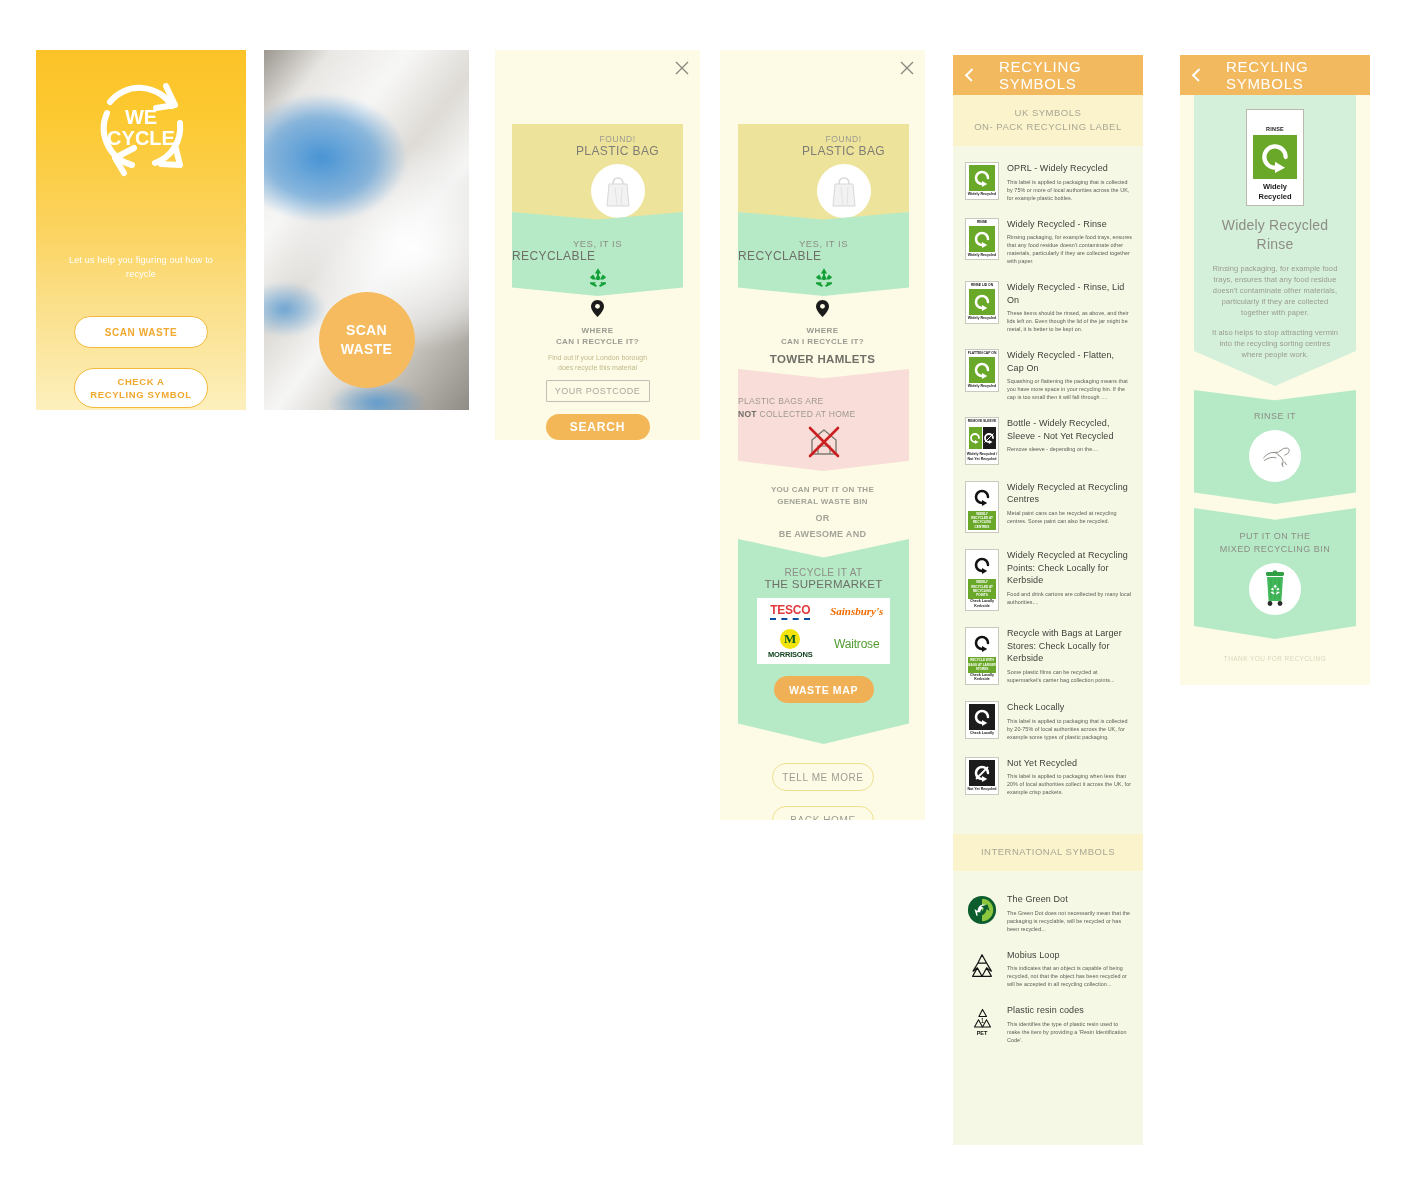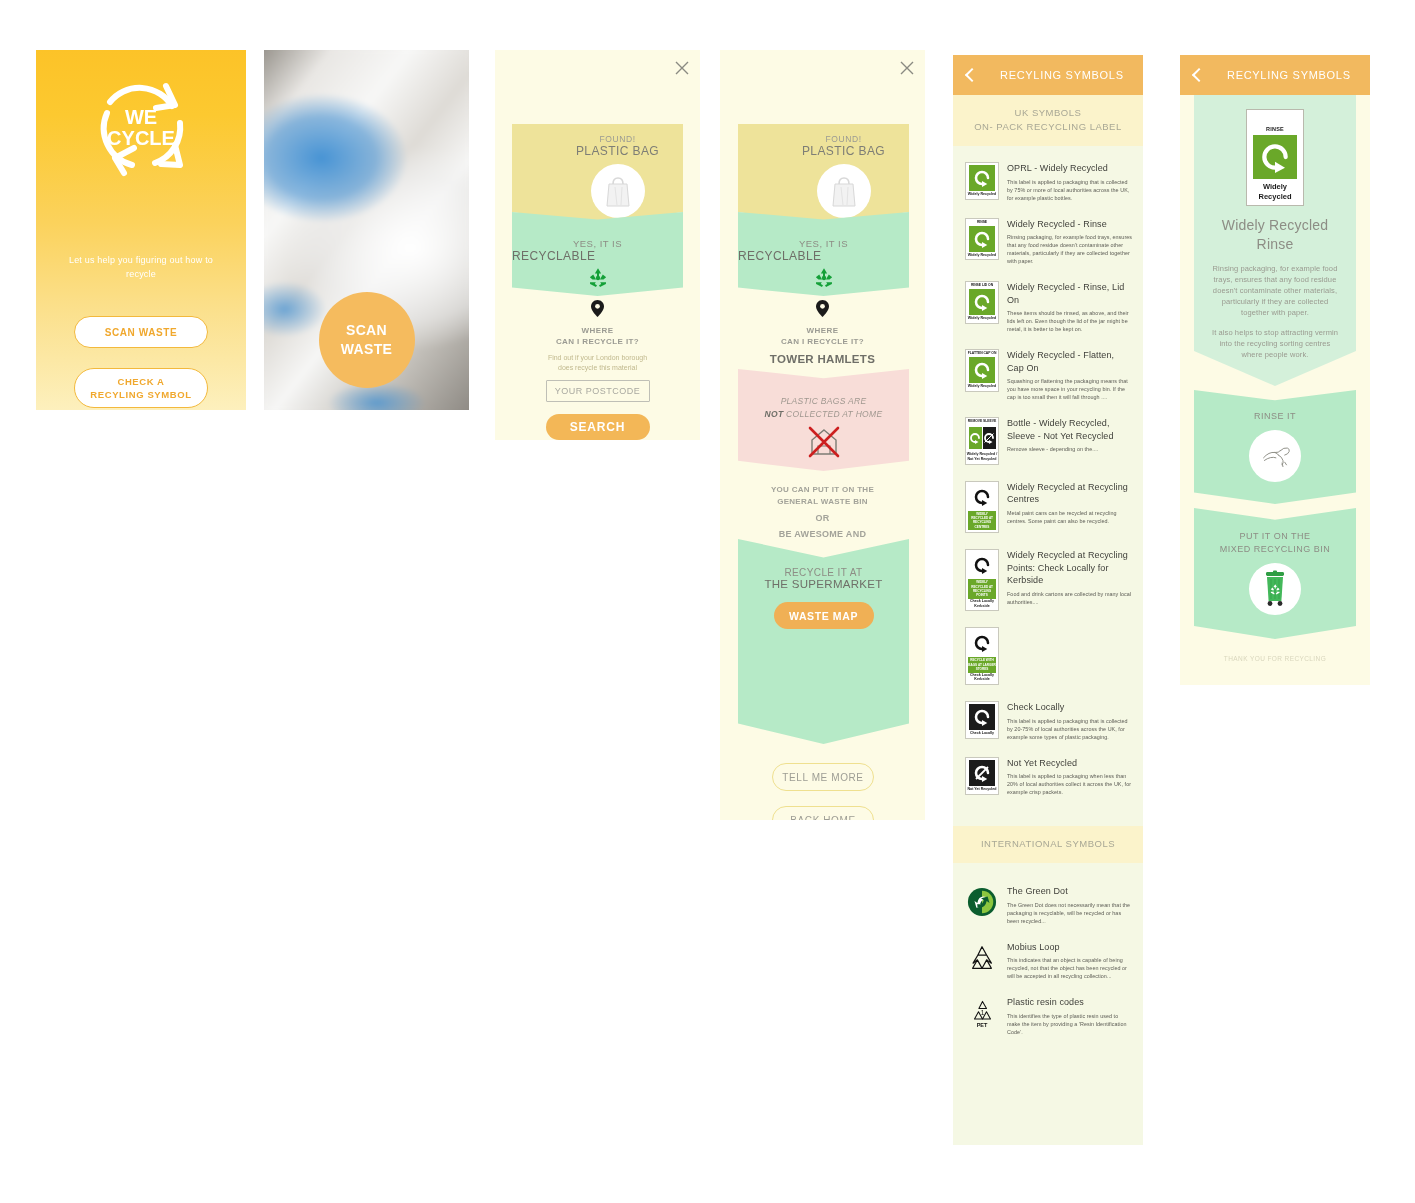--- a/index.html
+++ b/index.html
@@ -127,21 +127,21 @@
 
   
   #screen-symbols{left:953px;top:55px;width:190px;height:1090px;background:#f5f8e4;}
   .app-bar{
     height:40px;background:#f2b95f;display:flex;align-items:center;padding-left:14px;
   }
   .back-chevron{
     width:8px;height:8px;border-left:2px solid #ffffff;border-bottom:2px solid #ffffff;
     transform:rotate(45deg);margin-right:11px;
   }
-  .app-bar-title{color:#ffffff;font-size:11px;letter-spacing:.7px;padding-left:12px;}
+  .app-bar-title{color:#ffffff;font-size:15px;letter-spacing:.7px;padding-left:12px;}
   .section-banner{
     background:#fbf3cb;padding:11px 6px 12px;text-align:center;
     font-size:9.5px;color:#a8a795;letter-spacing:.5px;line-height:14px;
   }
   .sym-list{padding:8px 10px 10px;}
   .sym-row{display:flex;gap:8px;padding:8px 0 8px 2px;align-items:flex-start;}
   .sym-text-title{font-size:9px;color:#3f3f3a;line-height:12.5px;margin-bottom:3px;letter-spacing:.1px;}
   .sym-text-desc{font-size:5.4px;color:#5c5c55;line-height:8px;letter-spacing:.05px;}
 
   
@@ -315,21 +315,21 @@
         <circle cx="6.5" cy="6.3" r="2.4" fill="#fdfbe5"></circle>
       </svg>
     </div>
     <div class="where-label" style="position:absolute;left:0;right:0;top:275px;">
       <div>WHERE</div>
       <div>CAN I RECYCLE IT?</div>
     </div>
     <div class="borough-name" style="position:absolute;left:0;right:0;top:303px;">TOWER HAMLETS</div>
 
     <div class="panel-red chev-both" style="position:absolute;left:18px;top:319px;width:171px;height:102px;padding-top:26px;box-sizing:border-box;">
-      <div style="font-size:8.5px;color:#a09890;text-align:center;letter-spacing:.3px;line-height:13px;font-style:italic;">
+      <div style="font-size:8.5px;color:#a09890;text-align:left;letter-spacing:.3px;line-height:13px;">
         <div>PLASTIC BAGS ARE</div>
         <div>
           <b style="color:#6f6f68;">NOT</b><span> COLLECTED AT HOME</span>
         </div>
       </div>
       <div style="text-align:center;margin-top:3px;">
         <svg width="38" height="34" viewBox="0 0 38 34">
           <path d="M19 6 L31 16 L31 30 L7 30 L7 16 Z" fill="none" stroke="#7c7c74" stroke-width="1.4"></path>
           <path d="M13 30 L13 22 L25 22 L25 30" fill="none" stroke="#7c7c74" stroke-width="1.2"></path>
           <path d="M5 4 L33 32 M33 4 L5 32" stroke="#cc1f1f" stroke-width="2.6" stroke-linecap="round"></path>
@@ -340,20 +340,29 @@
     <div class="mid-text" style="position:absolute;left:0;right:0;top:434px;">
       <div>YOU CAN PUT IT ON THE</div>
       <div>GENERAL WASTE BIN</div>
     </div>
     <div class="mid-text" style="position:absolute;left:0;right:0;top:463px;font-size:9px;">OR</div>
     <div class="mid-text" style="position:absolute;left:0;right:0;top:479px;font-size:9px;">BE AWESOME AND</div>
 
     <div class="panel-green chev-both" style="position:absolute;left:18px;top:489px;width:171px;height:205px;padding-top:28px;box-sizing:border-box;">
       <div class="supermkt-title1">RECYCLE IT AT</div>
       <div class="supermkt-title2">THE SUPERMARKET</div>
+      <div class="logo-box">
+        <div class="tesco"><span>TESCO</span><u></u></div>
+        <div class="sainsburys">Sainsbury's</div>
+        <div>
+          <div class="morrisons-m">M</div>
+          <div class="morrisons-t">MORRISONS</div>
+        </div>
+        <div class="waitrose">Waitrose</div>
+      </div>
       <button id="view-map-button">WASTE MAP</button>
     </div>
 
     <div class="ghost-btn" style="position:absolute;left:52px;top:713px;">TELL ME MORE</div>
     <div class="ghost-btn" style="position:absolute;left:52px;top:756px;">BACK HOME</div>
 
   </div>
 
   <div class="screen" id="screen-symbols">
     <div class="app-bar">
@@ -497,20 +506,24 @@
         <div class="oprl">
           <div class="oprl-sq white">
             <svg class="sq-arrow" viewBox="0 0 24 24">
                 <path d="M20 12 A8 8 0 1 0 12 20" fill="none" stroke="#111" stroke-width="3.4" stroke-linecap="round"></path>
                 <path d="M12 16 L12 24 L19 20 Z" fill="#111"></path>
               </svg>
           </div>
           <div class="oprl-greenfoot">RECYCLE WITH BAGS AT LARGER STORES</div>
           <div class="oprl-foot">Check Locally Kerbside</div>
         </div>
+        <div>
+          <div class="sym-text-title">Recycle with Bags at Larger Stores: Check Locally for Kerbside</div>
+          <div class="sym-text-desc">Some plastic films can be recycled at supermarket's carrier bag collection points...</div>
+        </div>
       </div>
 
       <div class="sym-row">
         <div class="oprl">
           <div class="oprl-sq black">
             <svg class="sq-arrow" viewBox="0 0 24 24">
                 <path d="M20 12 A8 8 0 1 0 12 20" fill="none" stroke="#fff" stroke-width="3.4" stroke-linecap="round"></path>
                 <path d="M12 16 L12 24 L19 20 Z" fill="#fff"></path>
               </svg>
           </div>
@@ -533,21 +546,21 @@
           </div>
           <div class="oprl-foot">Not Yet Recycled</div>
         </div>
         <div>
           <div class="sym-text-title">Not Yet Recycled</div>
           <div class="sym-text-desc">This label is applied to packaging when less than 20% of local authorities collect it across the UK, for example crisp packets.</div>
         </div>
       </div>
     </div>
 
-    <div class="section-banner" style="margin-top:12px;">INTERNATIONAL SYMBOLS</div>
+    <div class="section-banner" style="margin-top:20px;">INTERNATIONAL SYMBOLS</div>
 
     <div class="sym-list">
       <div class="sym-row" style="padding-top:14px;">
         <div class="intl-ico">
           <svg width="30" height="30" viewBox="0 0 32 32">
             <circle cx="16" cy="16" r="15" fill="#0b5d2e"></circle>
             <path d="M16 4 A12 12 0 0 1 16 28 Z" fill="#8cc63f"></path>
             <path d="M10 13 q6 -6 12 0 l-3 0 l3 4 l3 -4 l-3 0" fill="#fff" opacity="0"></path>
             <path d="M21 11 q-8 -3 -10 6 l-3 -2 l2 7 l7 -2 l-3 -2 q2 -6 7 -4 z" fill="#ffffff"></path>
             <path d="M11 21 q8 3 10 -6 l3 2 l-2 -7 l-7 2 l3 2 q-2 6 -7 4 z" fill="#0b5d2e"></path>

